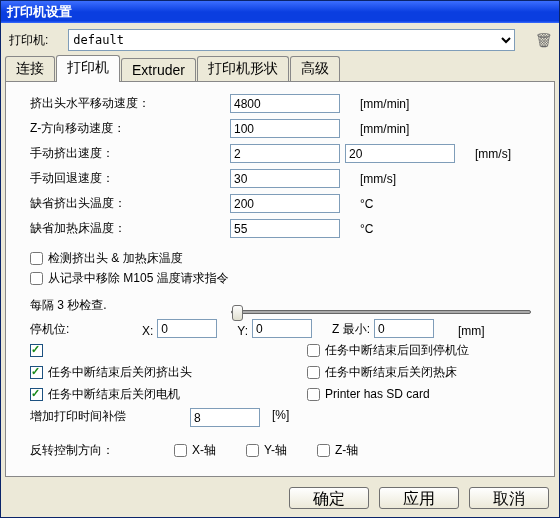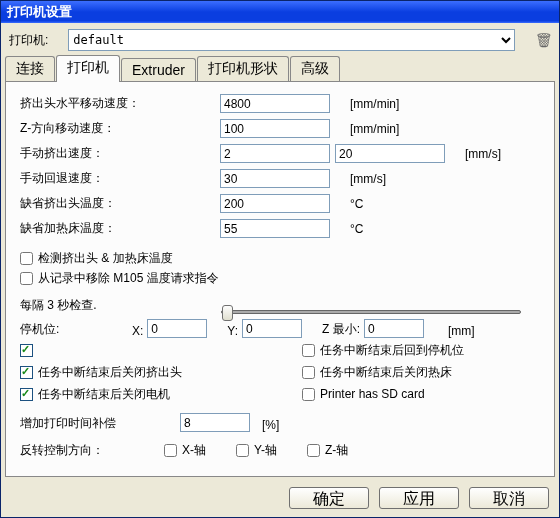--- a/index.html
+++ b/index.html
@@ -75,21 +75,21 @@
     margin-bottom: -1px;
     z-index: 3;
   }
   .panel {
     position: relative;
     z-index: 1;
     margin: 0 4px 4px 4px;
     border: 1px solid #888;
     background: #fcfcfc;
     flex: 1;
-    padding: 10px 10px 8px 14px;
+    padding: 10px 10px 8px 24px;
   }
   .prow {
     display: flex;
     align-items: center;
     height: 23px;
     margin-bottom: 2px;
   }
   .plabel { width: 200px; }
   .pinput {
     width: 110px;
@@ -133,21 +133,21 @@
     top: -6px;
     width: 11px;
     height: 16px;
     background: linear-gradient(#fdfdfd,#e0dfcf);
     border: 1px solid #707070;
     border-radius: 3px;
   }
   .park-row { display:flex; align-items:flex-end; height:24px; gap:4px; }
   .sinput { width:60px; height:19px; border:1px solid #7f9db9; padding:1px 3px; font-size:12px; background:#fff; }
   .grid4 { display:grid; grid-template-columns: 1fr 1fr; column-gap: 40px; row-gap: 2px; margin-top:2px; }
-  .percrow { display:flex; align-items:flex-end; height:24px; margin-top:4px; }
+  .percrow { display:flex; align-items:flex-start; height:24px; margin-top:4px; }
   .axis-row { display:flex; align-items:center; height:24px; margin-top:6px; gap: 60px; }
   .axis-group { display:flex; gap:30px; }
   .btnbar { display:flex; justify-content:flex-end; gap:10px; padding:6px 10px 8px 0; }
   .btn {
     min-width: 80px;
     height: 22px;
     background: linear-gradient(#fff,#ece9d8);
     border: 1px solid #707070;
     border-radius: 3px;
     font-size: 16px;

